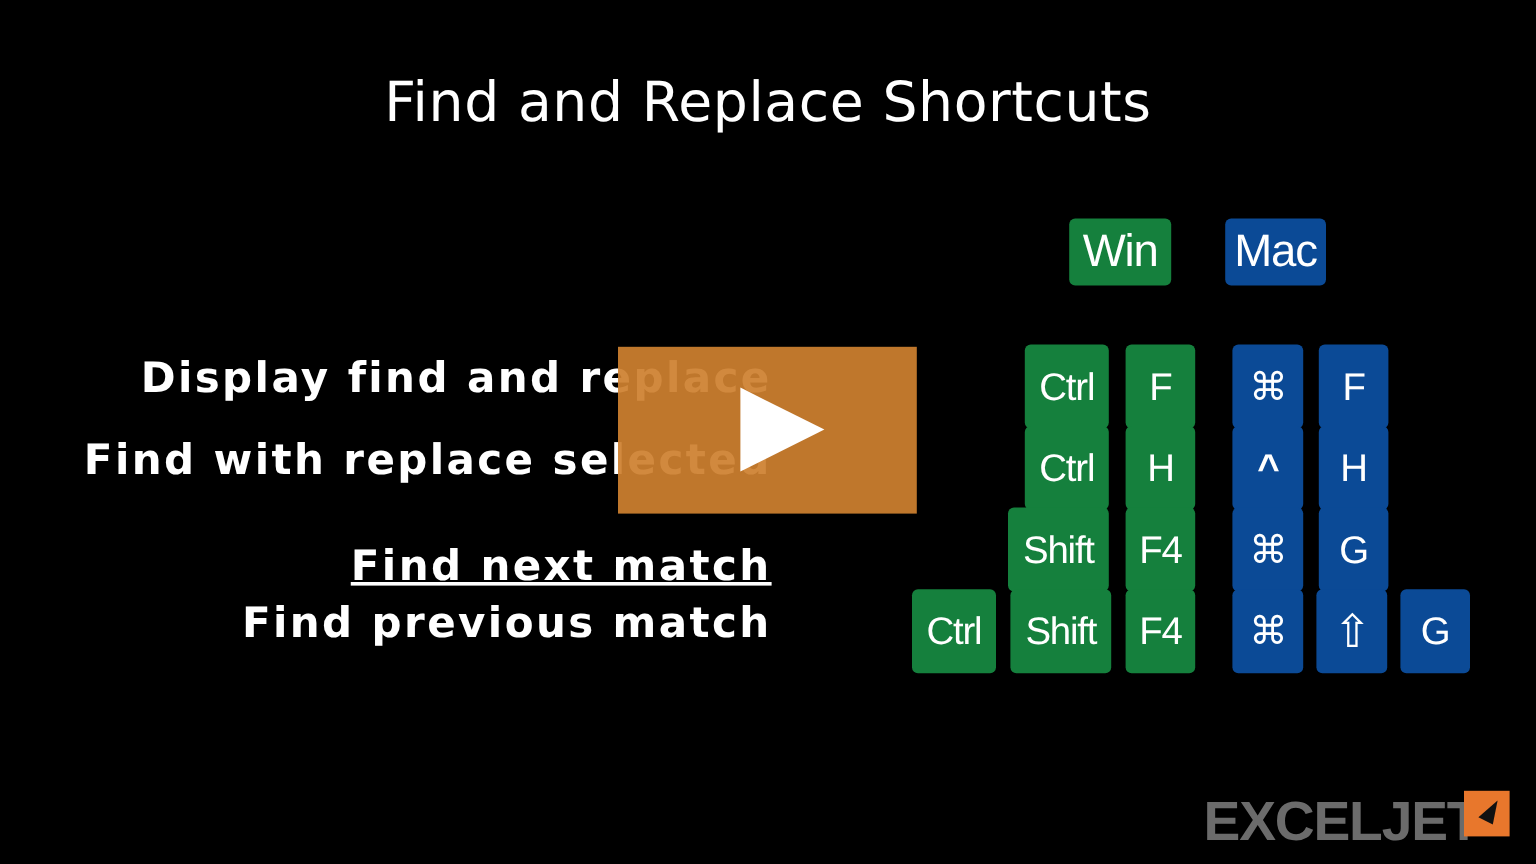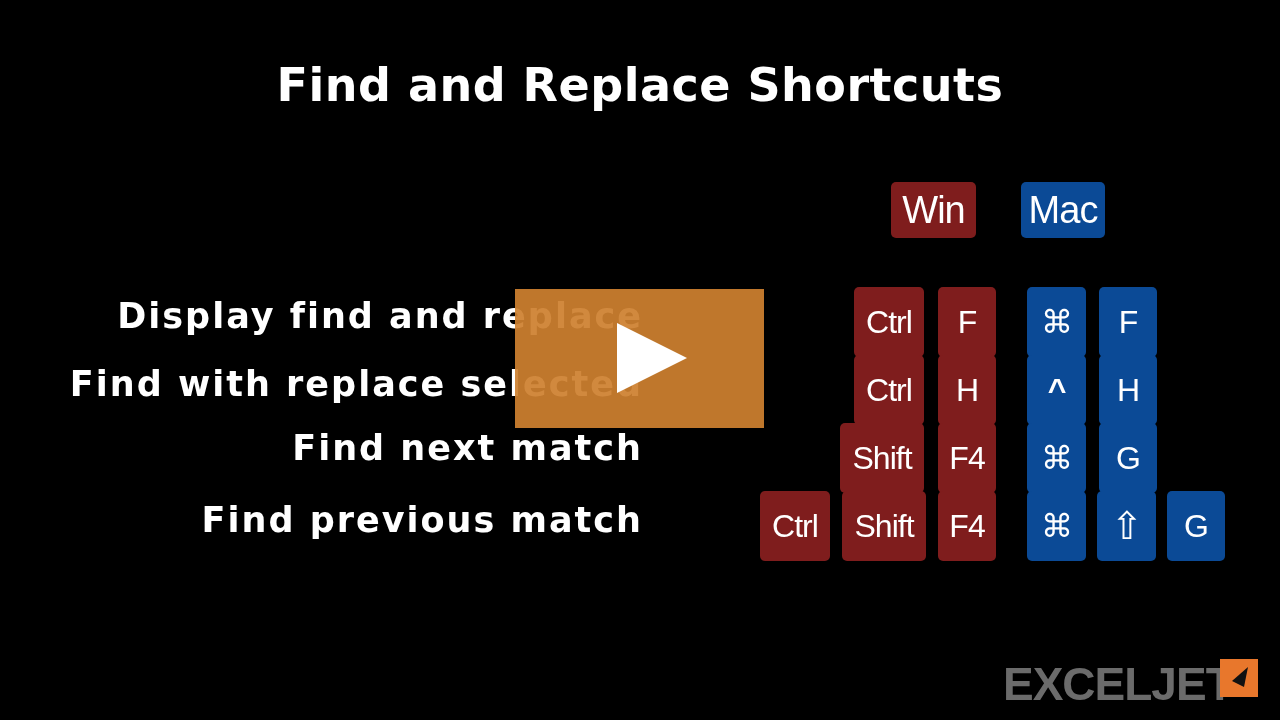--- a/index.html
+++ b/index.html
@@ -1,20 +1,20 @@
 <!DOCTYPE html>
 <html><head>
 <meta charset="utf-8">
 <style>
   html, body { margin:0; padding:0; }
   body { width:1280px; height:720px; background:#000; position:relative; overflow:hidden; font-family:"DejaVu Sans", sans-serif; color:#fff; }
-  .title { position:absolute; left:0; width:1280px; top:58px; text-align:center; font-size:46px; font-weight:bold; letter-spacing:0.5px; }
+  .title { position:absolute; left:0; width:1280px; top:58px; text-align:center; font-size:46px; font-weight:normal; letter-spacing:0.5px; }
   .label { position:absolute; right:637px; font-size:35px; font-weight:bold; letter-spacing:2px; white-space:nowrap; }
   .key { position:absolute; height:70px; border-radius:5px; display:flex; align-items:center; justify-content:center; font-family:"Liberation Sans", sans-serif; font-size:32px; color:#fff; letter-spacing:-1px; }
-  .win { background:#7f1d1d; }
+  .win { background:#15803d; }
   .mac { background:#0b4a96; }
   .hdr { height:56px; font-size:38px; top:182px; }
   .overlay { position:absolute; left:515px; top:289px; width:249px; height:139px; background:rgba(205,128,47,0.93); }
   .play { position:absolute; left:617px; top:323px; width:0; height:0; border-top:35px solid transparent; border-bottom:35px solid transparent; border-left:70px solid #fff; }
   .logo { position:absolute; left:1003px; top:657px; font-family:"Liberation Sans", sans-serif; font-weight:bold; font-size:46px; color:#6b6b6b; letter-spacing:-1px; }
   .logo-box { position:absolute; left:1220px; top:659px; width:38px; height:38px; background:#e8772c; }
 </style>
 </head>
 <body>
 
@@ -28,21 +28,21 @@
 <div class="key win" style="left:938px;top:287px;width:58px;">F</div>
 <div class="key mac" style="left:1027px;top:287px;width:59px;">⌘</div>
 <div class="key mac" style="left:1099px;top:287px;width:58px;">F</div>
 
 <div class="label" style="top:364px;">Find with replace selected</div>
 <div class="key win" style="left:854px;top:355px;width:70px;">Ctrl</div>
 <div class="key win" style="left:938px;top:355px;width:58px;">H</div>
 <div class="key mac" style="left:1027px;top:355px;width:59px;font-weight:bold;">^</div>
 <div class="key mac" style="left:1099px;top:355px;width:58px;">H</div>
 
-<div class="label" style="top:428px;">Find next match</div>
+<div class="label" style="top:452px;text-decoration:underline;">Find next match</div>
 <div class="key win" style="left:840px;top:423px;width:84px;">Shift</div>
 <div class="key win" style="left:938px;top:423px;width:58px;">F4</div>
 <div class="key mac" style="left:1027px;top:423px;width:59px;">⌘</div>
 <div class="key mac" style="left:1099px;top:423px;width:58px;">G</div>
 
 <div class="label" style="top:500px;">Find previous match</div>
 <div class="key win" style="left:760px;top:491px;width:70px;">Ctrl</div>
 <div class="key win" style="left:842px;top:491px;width:84px;">Shift</div>
 <div class="key win" style="left:938px;top:491px;width:58px;">F4</div>
 <div class="key mac" style="left:1027px;top:491px;width:59px;">⌘</div>

